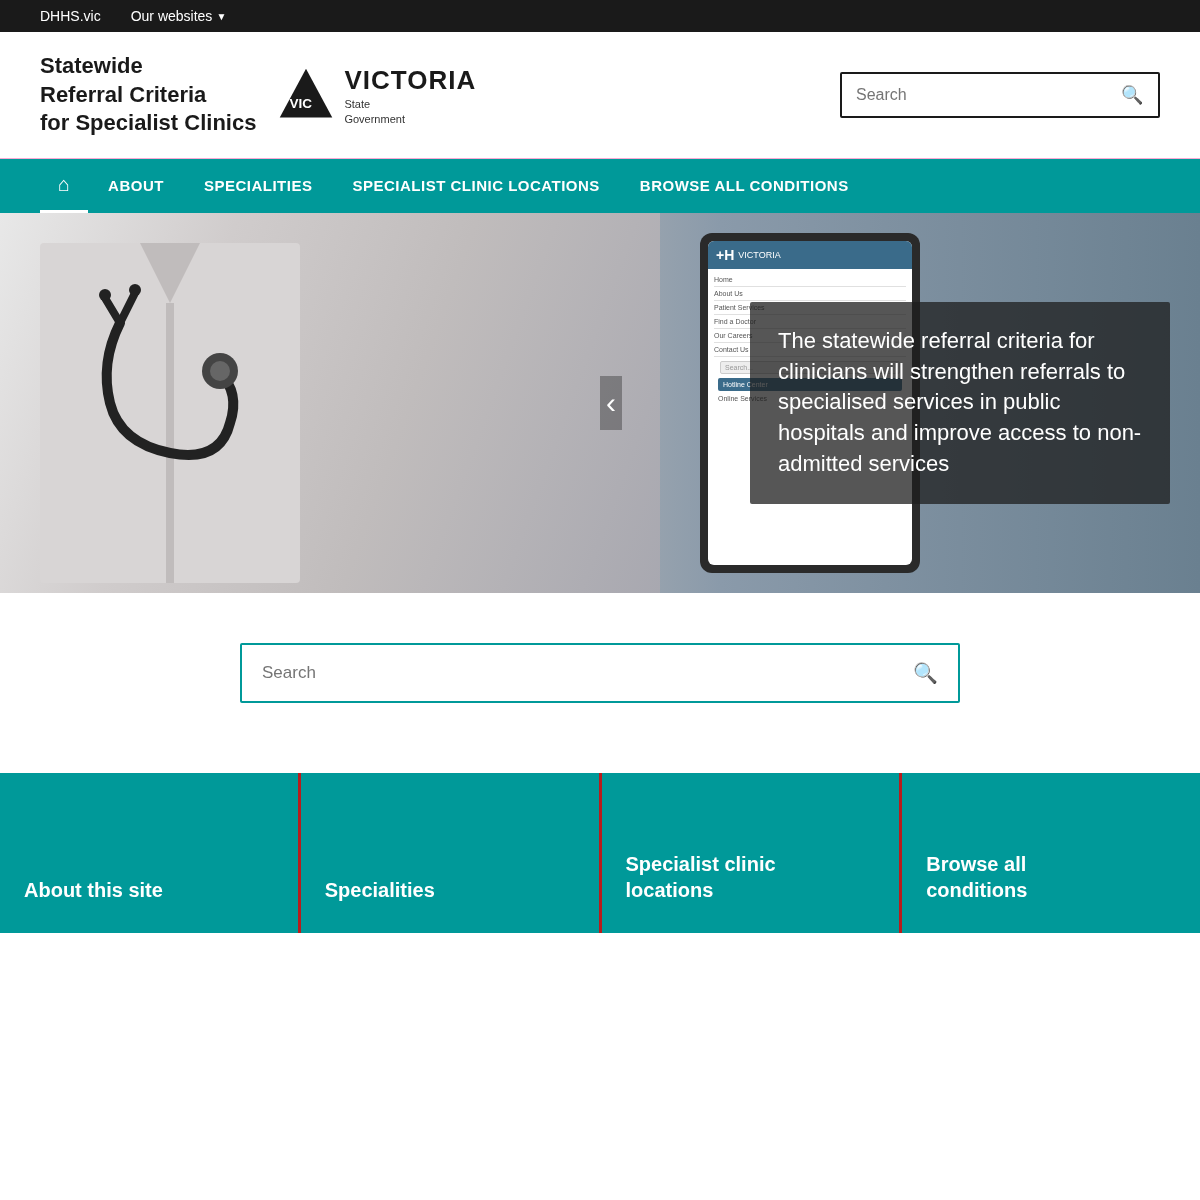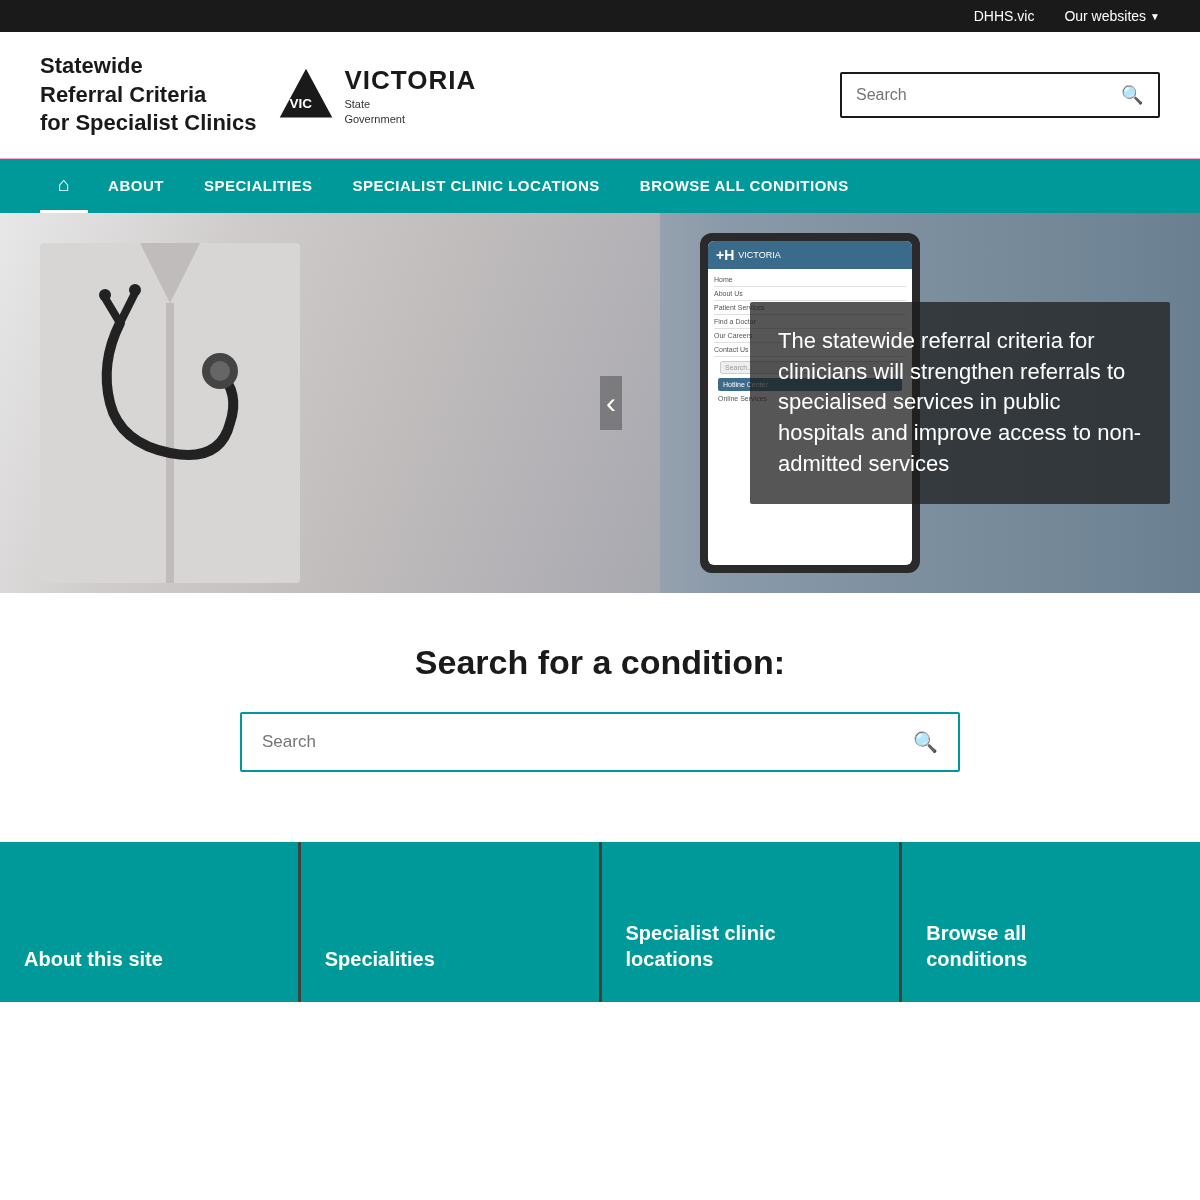--- a/index.html
+++ b/index.html
@@ -4,21 +4,20 @@
   <style>
     * { margin: 0; padding: 0; box-sizing: border-box; }
     body { font-family: Arial, sans-serif; background: #fff; width: 1200px; min-height: 1200px; overflow-x: hidden; }
 
     
     .top-bar {
       background: #1a1a1a;
       color: #fff;
       padding: 8px 40px;
       display: flex;
-      justify-content: flex-end;
       gap: 30px;
       font-size: 14px;
     }
     .top-bar a { color: #fff; text-decoration: none; }
     .top-bar .our-websites { display: flex; align-items: center; gap: 4px; }
     .top-bar .our-websites::after { content: '▼'; font-size: 10px; }
 
     
     .header {
       padding: 20px 40px;
@@ -249,21 +248,21 @@
       background: #f0f0f0;
       display: flex;
       padding: 0;
       margin-top: 20px;
     }
     .card {
       flex: 1;
       background: #009999;
       padding: 30px 24px;
       color: #fff;
-      border-right: 3px solid #404040;
+      border-right: 3px solid #b91c1c;
       min-height: 160px;
       display: flex;
       flex-direction: column;
       justify-content: flex-end;
     }
     .card:last-child { border-right: none; }
     .card h3 {
       font-size: 20px;
       font-weight: bold;
       line-height: 1.3;
@@ -355,21 +354,20 @@
   </div>
 
   <div class="hero-arrow">‹</div>
 
   <div class="hero-text-overlay">
     <p>The statewide referral criteria for clinicians will strengthen referrals to specialised services in public hospitals and improve access to non-admitted services</p>
   </div>
 </div>
 
 <div class="search-section">
-  <h2>Search for a condition:</h2>
   <div class="condition-search">
     <input type="text" placeholder="Search" style="">
     <button>🔍</button>
   </div>
 </div>
 
 <div class="cards-section">
   <div class="card">
     <h3>About this site</h3>
   </div>

